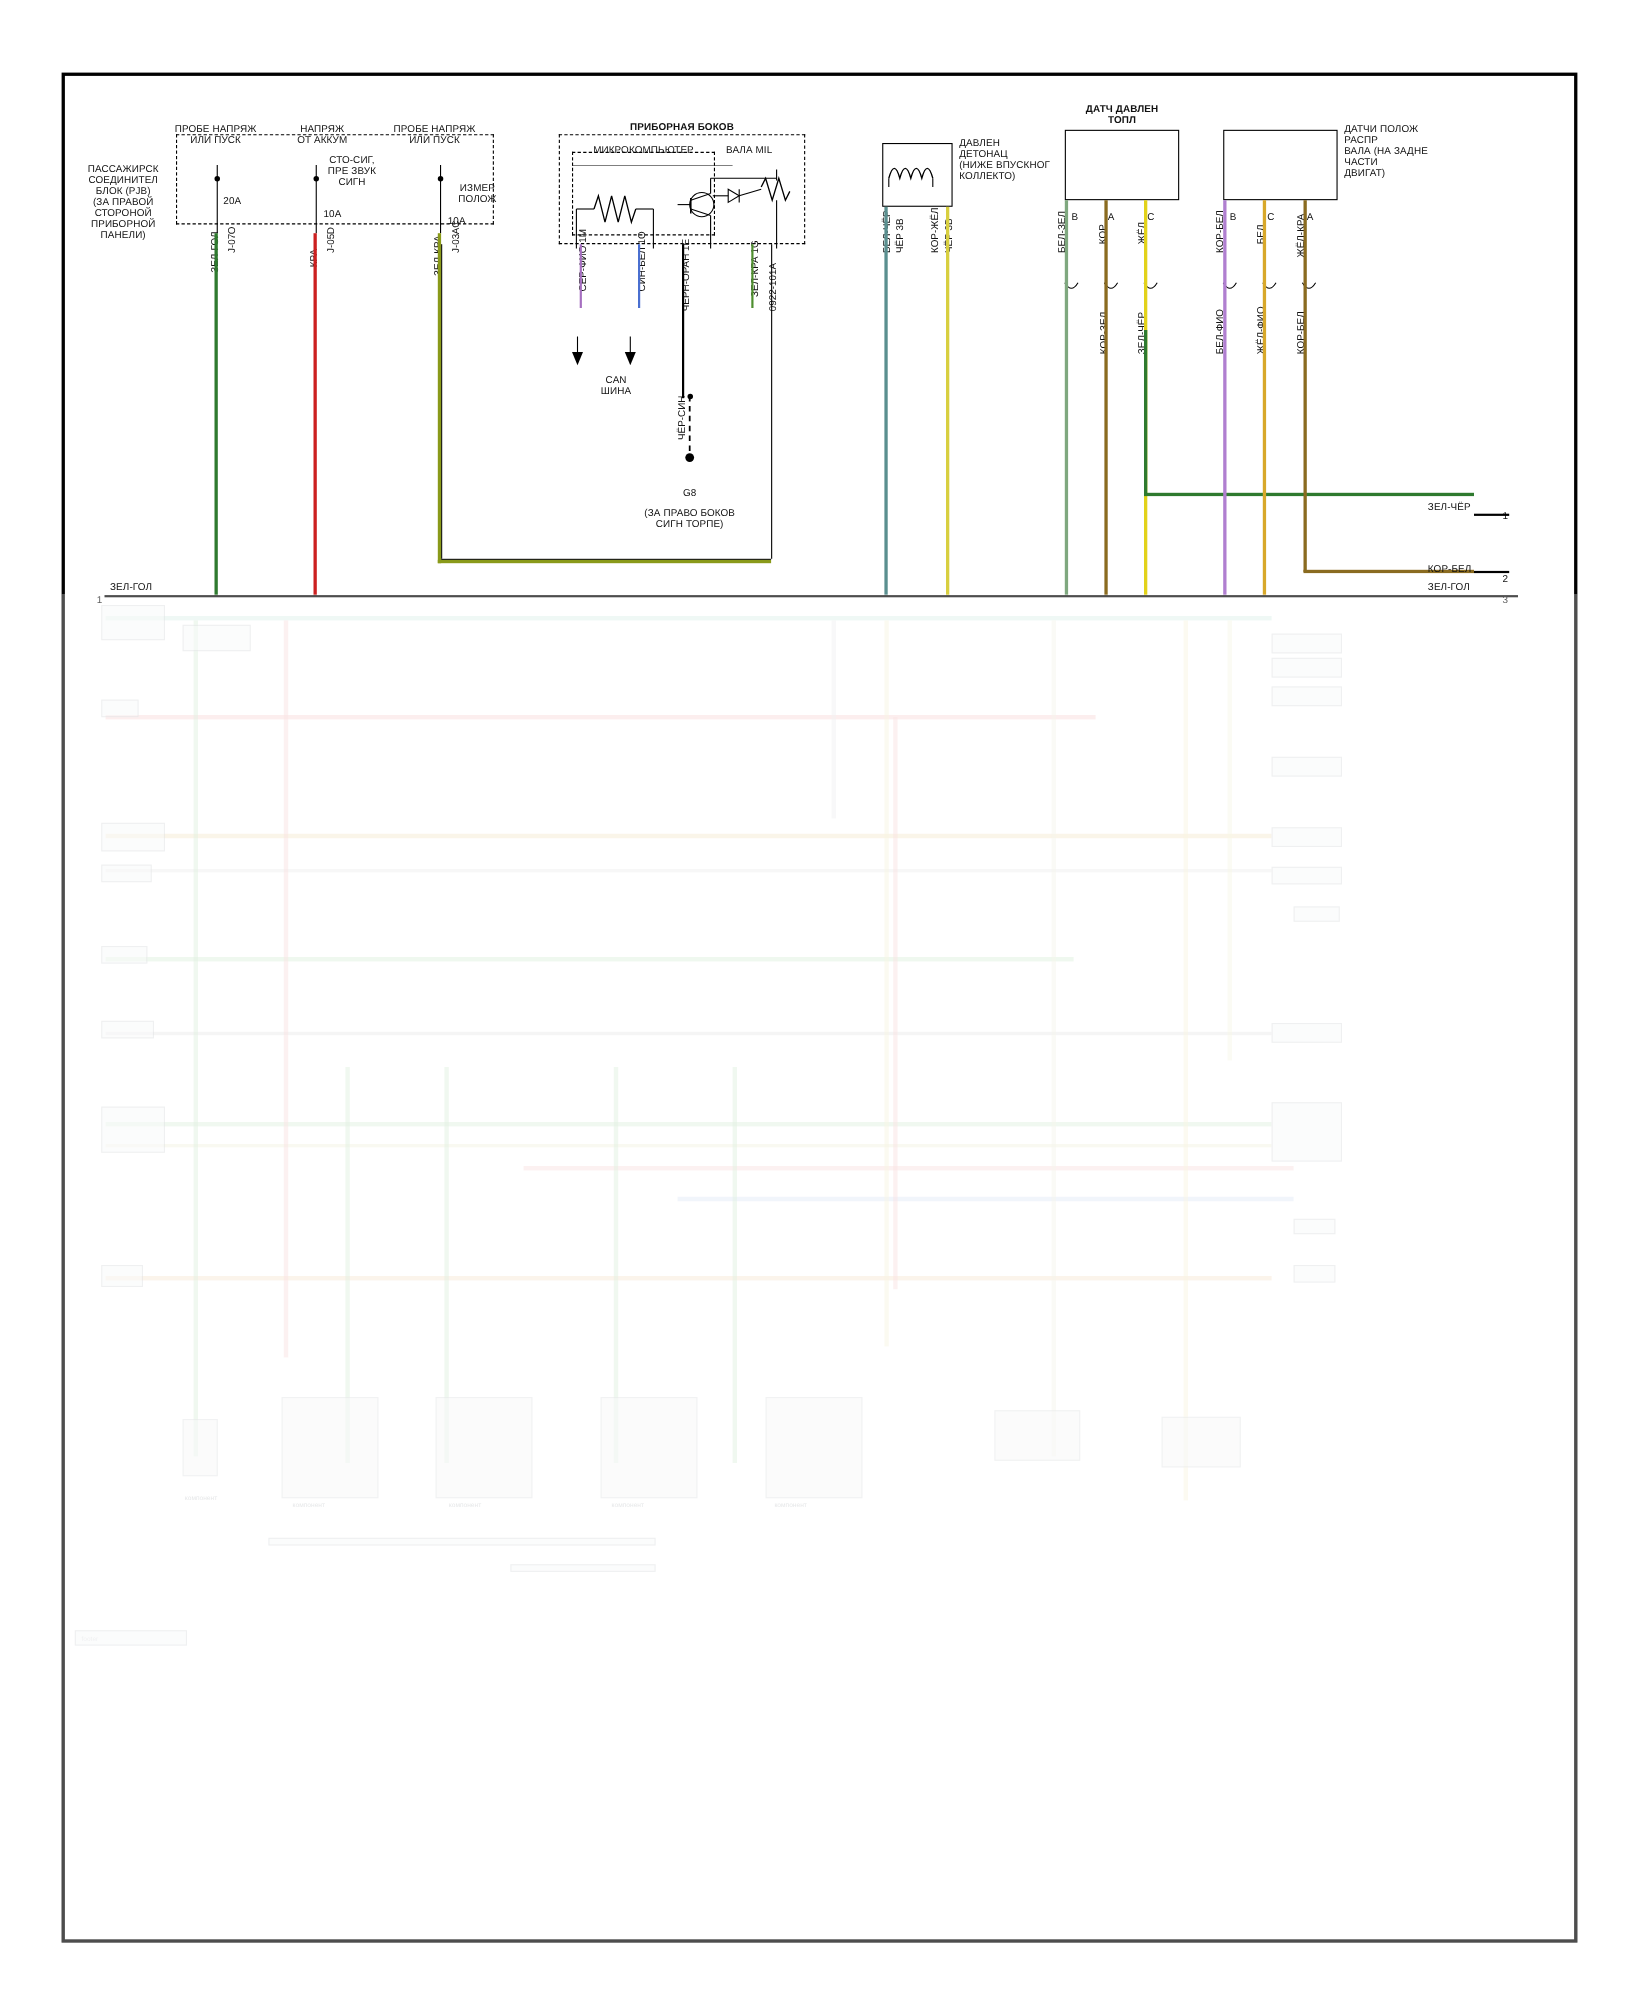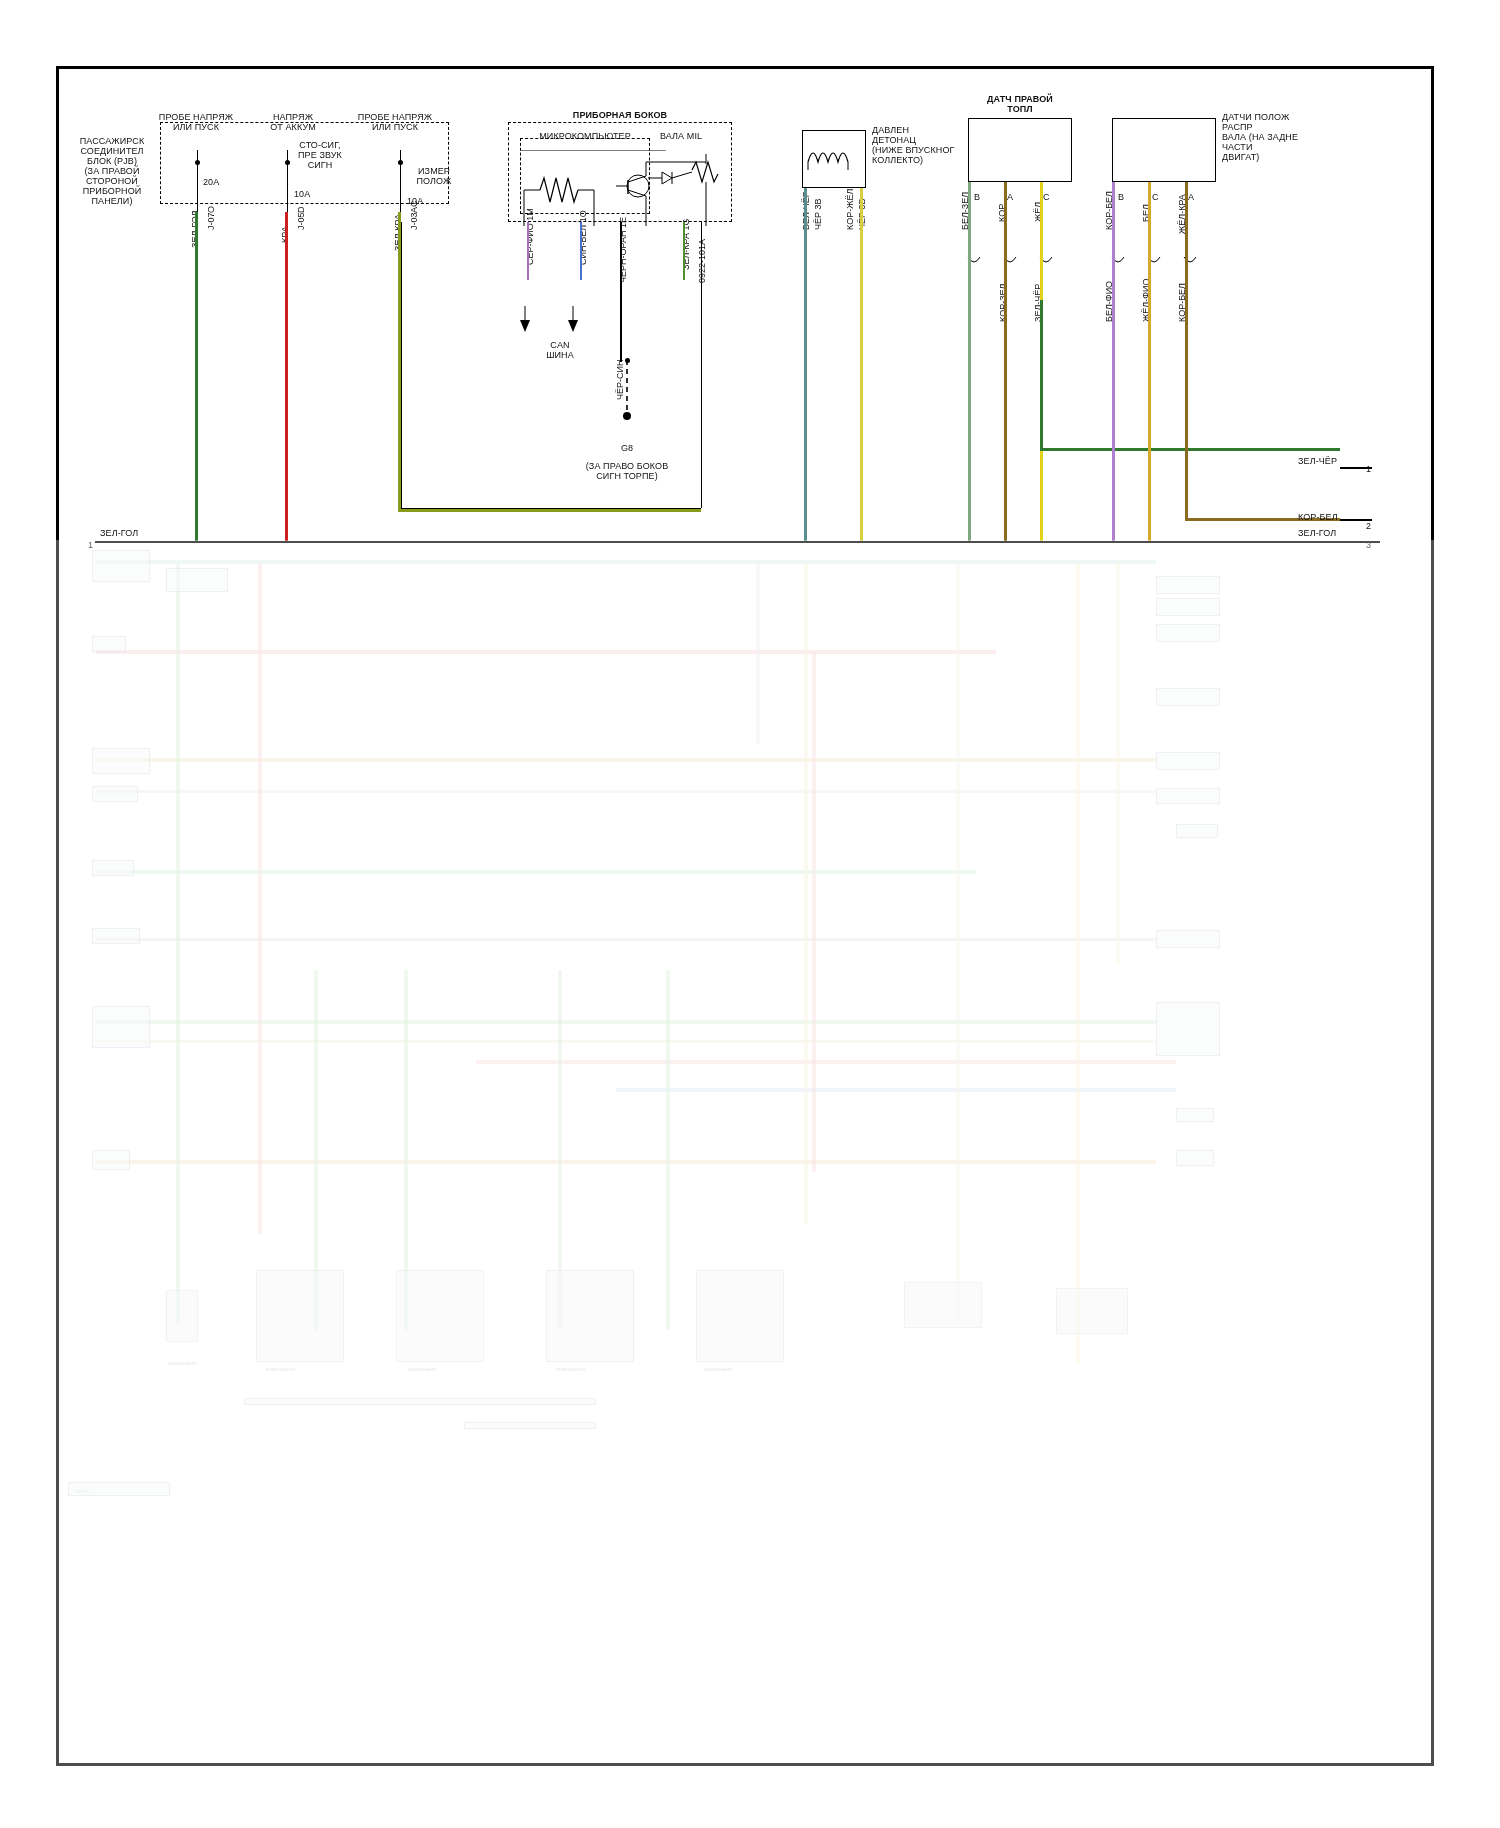--- a/index.html
+++ b/index.html
@@ -31,21 +31,21 @@
 </style>
 </head>
 <body>
 
 <div id="root">
 
   <div class="frame"></div>
 
   <div class="dbox" style="left:160px;top:122px;width:289px;height:82px;"></div>
 
-  <div class="txt c" style="left:66px;top:136px;width:92px;text-align:center;">ПАССАЖИРСК
+  <div class="txt c" style="left:66px;top:148px;width:92px;text-align:center;">ПАССАЖИРСК
 СОЕДИНИТЕЛ
 БЛОК (PJB)
 (ЗА ПРАВОЙ
 СТОРОНОЙ
 ПРИБОРНОЙ
 ПАНЕЛИ)</div>
   <div class="txt c" style="left:141px;top:112px;width:110px;">ПРОБЕ НАПРЯЖ
 ИЛИ ПУСК</div>
   <div class="txt c" style="left:252px;top:112px;width:82px;">НАПРЯЖ
 ОТ АККУМ</div>
@@ -149,21 +149,21 @@
   <div class="txt" style="left:872px;top:125px;">ДАВЛЕН
 ДЕТОНАЦ
 (НИЖЕ ВПУСКНОГ
 КОЛЛЕКТО)</div>
   <div class="vtxt" style="left:801px;top:230px;">БЕЛ-ЧЁР</div>
   <div class="vtxt" style="left:813px;top:230px;">ЧЁР 3B</div>
   <div class="vtxt" style="left:845px;top:230px;">КОР-ЖЁЛ</div>
   <div class="vtxt" style="left:857px;top:230px;">ЧЁР 3B</div>
 
   <div class="box" style="left:968px;top:118px;width:104px;height:64px;"></div>
-  <div class="txt c b" style="left:960px;top:94px;width:120px;">ДАТЧ ПРАВОЙ
+  <div class="txt c b" style="left:960px;top:94px;width:120px;">ДАТЧ ДАВЛЕН
 ТОПЛ</div>
   <div class="txt" style="left:974px;top:192px;">B</div>
   <div class="txt" style="left:1007px;top:192px;">A</div>
   <div class="txt" style="left:1043px;top:192px;">C</div>
   <div class="vtxt" style="left:960px;top:230px;">БЕЛ-ЗЕЛ</div>
   <div class="vtxt" style="left:997px;top:222px;">КОР</div>
   <div class="vtxt" style="left:1033px;top:222px;">ЖЁЛ</div>
   <div class="vtxt" style="left:998px;top:322px;">КОР-ЗЕЛ</div>
   <div class="vtxt" style="left:1033px;top:322px;">ЗЕЛ-ЧЁР</div>
 

